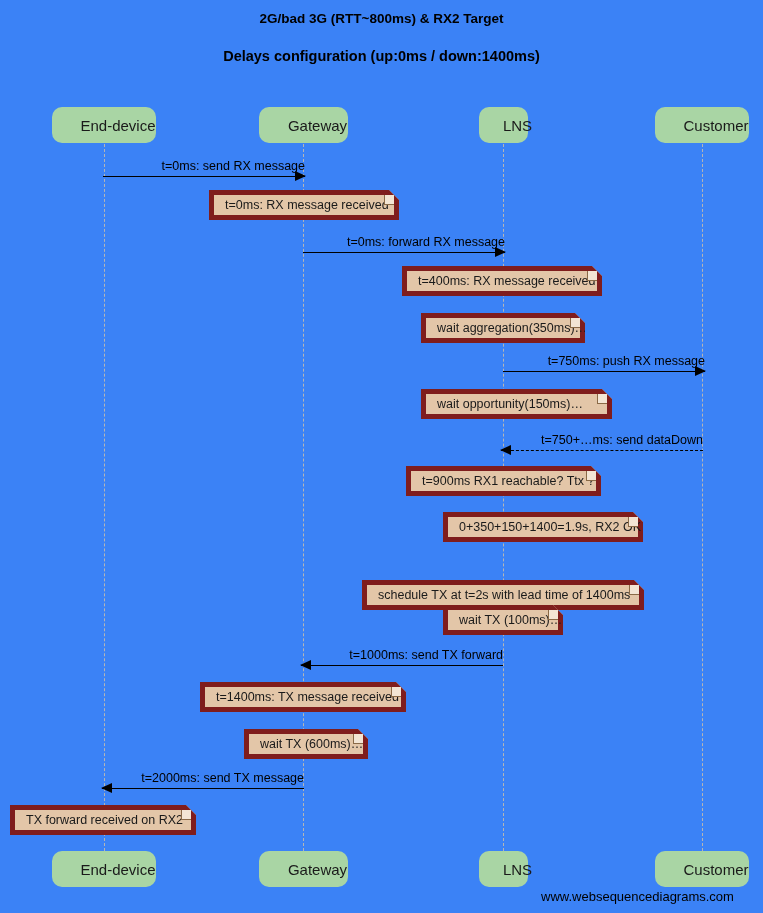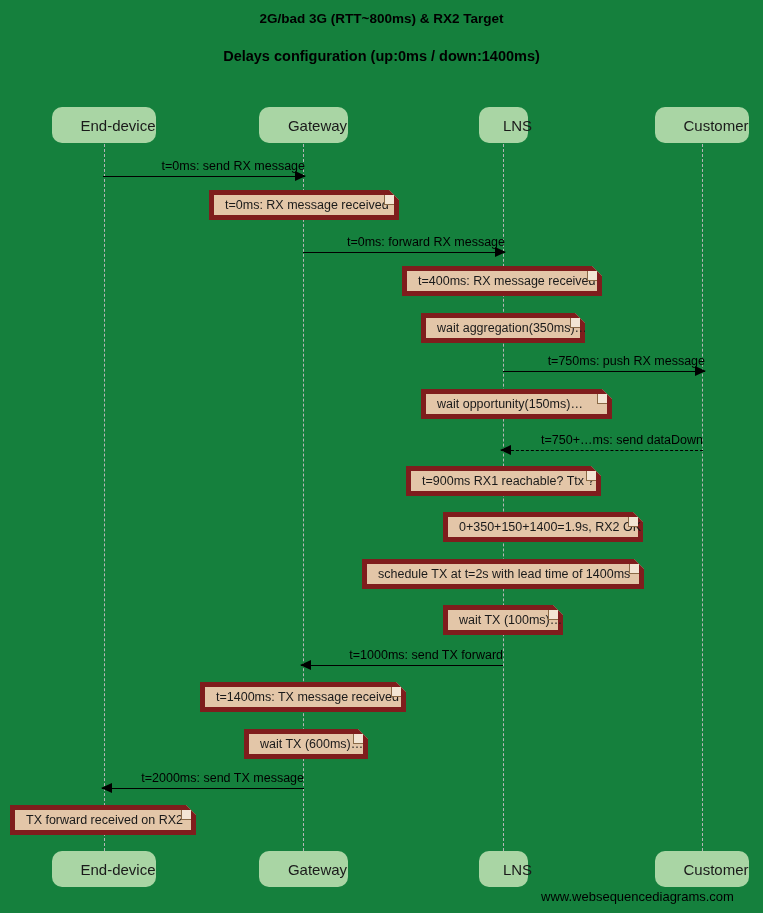--- a/index.html
+++ b/index.html
@@ -4,21 +4,21 @@
 <style>
   html, body {
     margin: 0;
     padding: 0;
     background: #ffffff;
   }
   #canvas {
     position: relative;
     width: 763px;
     height: 913px;
-    background: #15803d;
+    background: #3b82f6;
     font-family: "Liberation Sans", sans-serif;
     overflow: hidden;
   }
 
   
   .title {
     position: absolute;
     left: 0;
     width: 763px;
     text-align: center;
@@ -205,21 +205,21 @@
         <span class="fold"></span>
       </div>
       <div class="note" style="left: 406px; top: 466px; width: 195px;">
         <span>t=900ms RX1 reachable? Ttx ?</span>
         <span class="fold"></span>
       </div>
       <div class="note" style="left: 403px; top: 512px; width: 200px; margin-left: 40px;">
         <span>0+350+150+1400=1.9s, RX2 OK</span>
         <span class="fold"></span>
       </div>
-      <div class="note" style="left: 362px; top: 559px; width: 282px;">
+      <div class="note" style="left: 362px; top: 580px; width: 282px;">
         <span>schedule TX at t=2s with lead time of 1400ms</span>
         <span class="fold"></span>
       </div>
       <div class="note" style="left: 443px; top: 605px; width: 120px;">
         <span>wait TX (100ms)…</span>
         <span class="fold"></span>
       </div>
       <div class="note" style="left: 200px; top: 682px; width: 206px;">
         <span>t=1400ms: TX message received</span>
         <span class="fold"></span>

